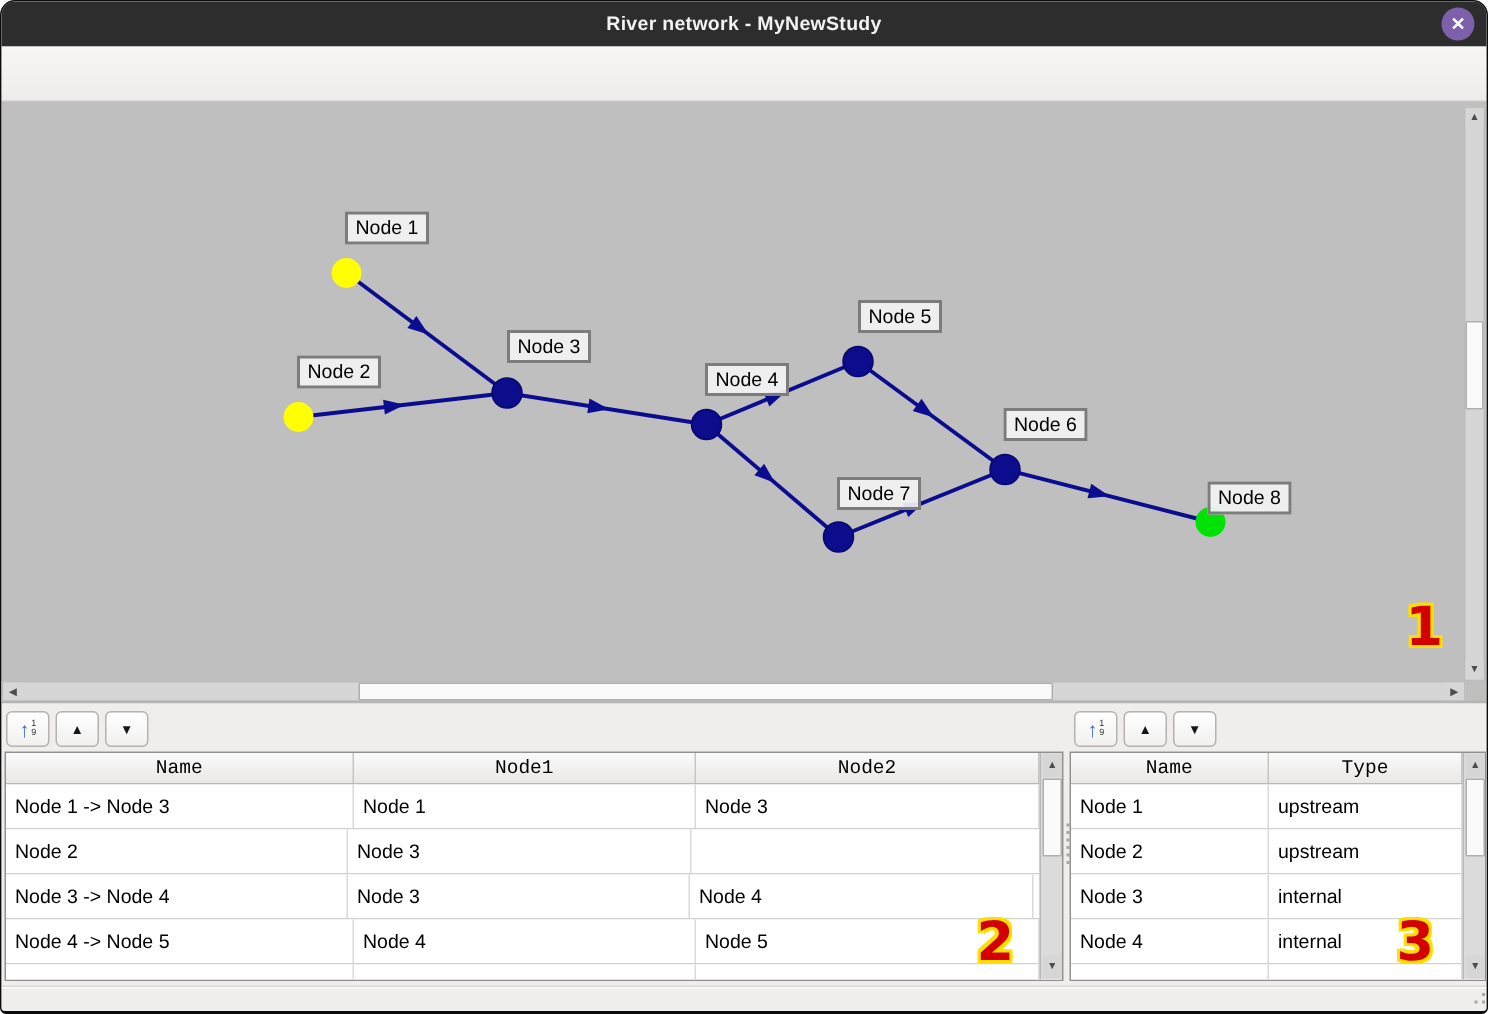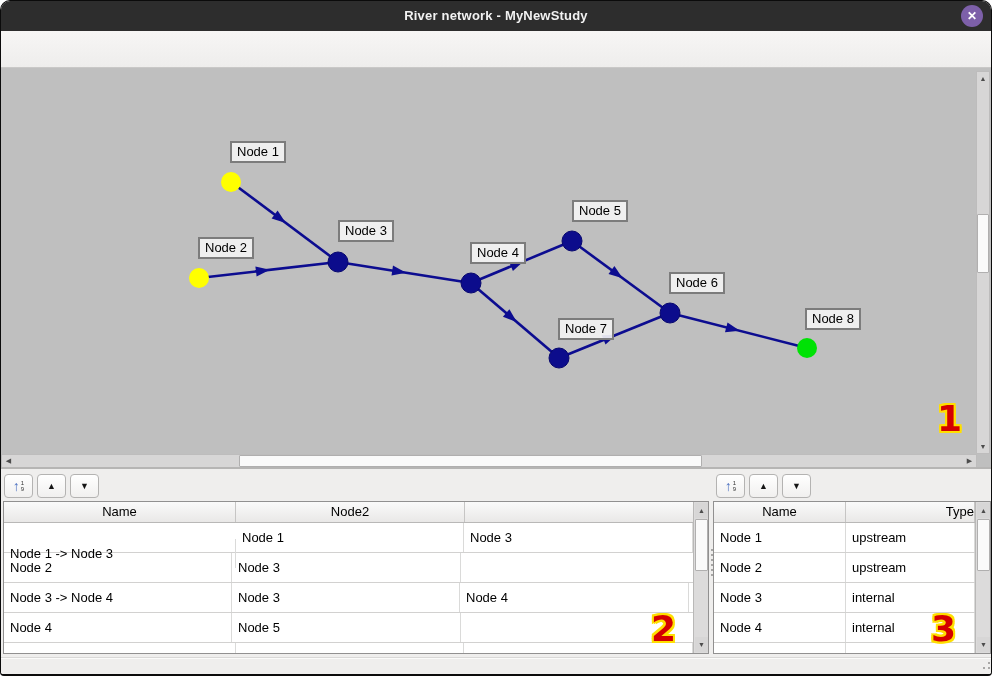--- a/index.html
+++ b/index.html
@@ -43,21 +43,21 @@
   .panels{position:absolute;left:0;top:468px;right:0;bottom:0;background:#efeeed;}
   .pbtn{position:absolute;width:29px;height:24px;background:linear-gradient(#ffffff,#f1f0ef);
     border:1px solid #b4b3b2;border-radius:4px;display:flex;align-items:center;justify-content:center;cursor:pointer;}
   .tri{font-size:9px;color:#151515;line-height:1;}
   .sorticon{display:flex;align-items:center;line-height:1;}
   .sort-arrow{color:#4a6fc0;font-size:14px;font-weight:bold;}
   .sort-nums{display:flex;flex-direction:column;font-size:6px;color:#333;margin-left:1px;}
   .tablebox{position:absolute;top:32px;height:153px;background:#ffffff;border:1px solid #919090;overflow:hidden;}
   .trow{display:flex;height:30px;border-bottom:1px solid #d2d1d0;background:#fff;}
   .thead{height:21px;border-bottom:1px solid #b9b8b7;background:linear-gradient(#fafafa,#e9e8e7);}
-  .th{height:100%;text-align:center;line-height:20px;border-right:1px solid #c6c5c4;overflow:hidden;cursor:pointer;}
+  .th{height:100%;text-align:center;line-height:20px;border-right:1px solid #c6c5c4;overflow:hidden;cursor:pointer;font-family:Liberation Mono, monospace;}
   .td{height:100%;line-height:29px;padding-left:6px;border-right:1px solid #dadad9;overflow:hidden;white-space:nowrap;}
   .tsb{position:absolute;top:0;bottom:0;width:15px;background:#dcdbdb;border-left:1px solid #b9b8b7;}
   .statusline{position:absolute;left:0;right:0;top:656px;height:1px;background:#d9d8d7;box-shadow:0 1px #fbfbfa;}
   .resizegrip{position:absolute;right:6px;bottom:5px;width:2px;height:2px;background:#a8a7a6;
     box-shadow:5px 0 #a8a7a6,10px 0 #a8a7a6,5px -5px #a8a7a6,10px -5px #a8a7a6,10px -10px #a8a7a6;}
   
   .annot{position:absolute;font-size:36px;font-weight:bold;line-height:1;
     font-family:"DejaVu Sans",sans-serif;
     text-shadow:-2px -2px 0 #ffdf00,2px -2px 0 #ffdf00,-2px 2px 0 #ffdf00,2px 2px 0 #ffdf00,
       -2px 0 0 #ffdf00,2px 0 0 #ffdf00,0 -2px 0 #ffdf00,0 2px 0 #ffdf00;}
@@ -143,21 +143,21 @@
           <circle cx="806" cy="277" r="10" fill="#00e205"></circle>
         </svg>
       <div id="labels">
           <div class="nodelabel" style="left: 229px; top: 70px;">Node 1</div>
           <div class="nodelabel" style="left: 197px; top: 166px;">Node 2</div>
           <div class="nodelabel" style="left: 337px; top: 149px;">Node 3</div>
           <div class="nodelabel" style="left: 469px; top: 171px;">Node 4</div>
           <div class="nodelabel" style="left: 571px; top: 129px;">Node 5</div>
           <div class="nodelabel" style="left: 557px; top: 247px;">Node 7</div>
           <div class="nodelabel" style="left: 668px; top: 201px;">Node 6</div>
-          <div class="nodelabel" style="left: 804px; top: 237px;">Node 8</div>
+          <div class="nodelabel" style="left: 804px; top: 250px;">Node 8</div>
         </div>
     </div>
 
     <div class="sb" style="right:1px;top:3px;width:14px;height:383px;">
       <div class="sb-btn" style="left:0;top:0;width:12px;height:13px;">
           <span>▲</span>
         </div>
       <div class="sb-thumb" style="left:0;top:142px;width:12px;height:59px;"></div>
       <div class="sb-btn" style="left:0;bottom:0;width:12px;height:13px;">
           <span>▼</span>
@@ -209,37 +209,39 @@
         <span class="tri">▲</span>
       </div>
     <div class="pbtn" style="left:781px;top:5px;">
         <span class="tri">▼</span>
       </div>
 
     <div class="tablebox" style="left:2px;width:706px;">
       <div id="ltable">
           <div class="trow thead">
             <div class="th" style="width: 232px;">Name</div>
+            <div class="th" style="width: 228px;">Node1</div>
             <div class="th" style="width: 229px;">Node2</div>
           </div>
           <div class="trow">
-            <div class="td" style="width: 232px; margin-top: 16px;">Node 1 -&gt; Node 3</div>
+            <div class="td" style="width: 232px;">Node 1 -&gt; Node 3</div>
             <div class="td" style="width: 228px;">Node 1</div>
             <div class="td" style="width: 229px;">Node 3</div>
           </div>
           <div class="trow">
             <div class="td" style="width: 228px;">Node 2</div>
             <div class="td" style="width: 229px;">Node 3</div>
           </div>
           <div class="trow">
             <div class="td" style="width: 228px;">Node 3 -&gt; Node 4</div>
             <div class="td" style="width: 228px;">Node 3</div>
             <div class="td" style="width: 229px;">Node 4</div>
           </div>
           <div class="trow">
+            <div class="td" style="width: 232px;">Node 4 -&gt; Node 5</div>
             <div class="td" style="width: 228px;">Node 4</div>
             <div class="td" style="width: 229px;">Node 5</div>
           </div>
           <div class="trow">
             <div class="td" style="width: 232px;"></div>
             <div class="td" style="width: 228px;"></div>
             <div class="td" style="width: 229px;"></div>
           </div>
         </div>
       <div class="tsb" style="right:0;">
@@ -250,21 +252,21 @@
         <div class="sb-btn" style="left:1px;bottom:1px;width:13px;height:15px;">
             <span>▼</span>
           </div>
       </div>
     </div>
 
     <div class="tablebox" style="left:712px;width:278px;">
       <div id="rtable">
           <div class="trow thead">
             <div class="th" style="width: 132px;">Name</div>
-            <div class="th" style="width: 129px; text-align: right;">Type</div>
+            <div class="th" style="width: 129px;">Type</div>
           </div>
           <div class="trow">
             <div class="td" style="width: 132px;">Node 1</div>
             <div class="td" style="width: 129px;">upstream</div>
           </div>
           <div class="trow">
             <div class="td" style="width: 132px;">Node 2</div>
             <div class="td" style="width: 129px;">upstream</div>
           </div>
           <div class="trow">

